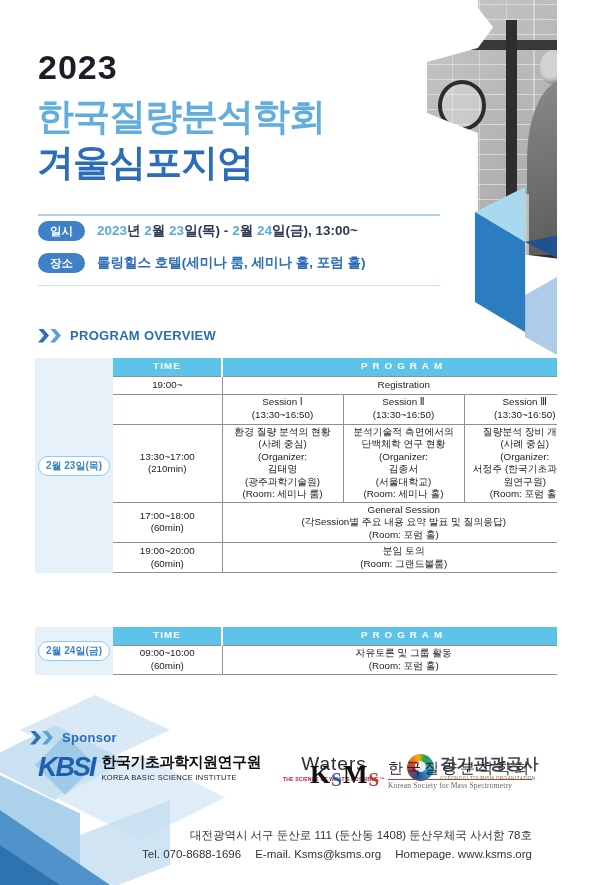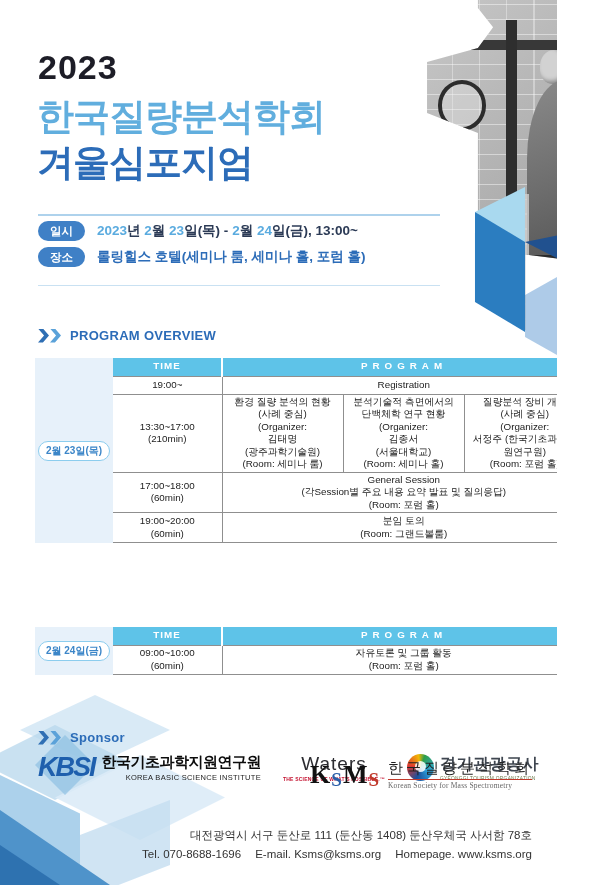--- a/index.html
+++ b/index.html
@@ -70,21 +70,21 @@
   .cb2 { left:-20px; top:45px; width:150px; height:75px; background:#b7d7ec; opacity:.75; clip-path:polygon(50% 0,100% 50%,50% 100%,0 50%); }
   .cb3 { left:55px; top:75px; width:170px; height:85px; background:#dcebf7; opacity:.9; clip-path:polygon(50% 0,100% 50%,50% 100%,0 50%); }
   .cb4 { left:0; top:95px; width:80px; height:110px; background:#9ec9e7; opacity:.85; clip-path:polygon(0 0,100% 35%,100% 100%,0 65%); }
   .cb5 { left:80px; top:120px; width:90px; height:100px; background:#c4ddf0; opacity:.8; clip-path:polygon(0 35%,100% 0,100% 65%,0 100%); }
   .cb6 { left:0; top:130px; width:110px; height:75px; background:#4f93ca; clip-path:polygon(0 0,100% 100%,0 100%); }
   .cb7 { left:0; top:165px; width:60px; height:40px; background:#2e72b0; clip-path:polygon(0 0,100% 100%,0 100%); }
   .cb8 { left:35px; top:55px; width:60px; height:60px; background:#8fc0e2; opacity:.7; clip-path:polygon(50% 0,100% 50%,50% 100%,0 50%); }
 
   
   .sponsors { position:absolute; left:38px; top:752px; width:545px; display:flex; align-items:center; z-index:3; }
-  .kbsi { display:flex; align-items:center; gap:7px;text-align:right; }
+  .kbsi { display:flex; align-items:center; gap:7px; }
   .kbsi-mark { font-size:27px; font-weight:900; font-style:italic; color:#1e5fad; letter-spacing:-2px; }
   .kbsi-kr { font-size:15px; font-weight:800; color:#0c0c0c; letter-spacing:-.5px; }
   .kbsi-en { font-size:7.5px; color:#222; letter-spacing:.3px; margin-top:1px; }
   .waters { margin-left:22px; text-align:center; }
   .waters-name { font-size:19px; font-weight:400; color:#2c2c31; letter-spacing:1px; }
   .waters-tag { font-size:5px; font-weight:700; color:#c41230; letter-spacing:.2px; margin-top:1px; }
   .thermo { margin-left:26px; text-align:center; }
   .thermo-name { font-size:16px; font-weight:800; color:#e3262d; letter-spacing:-.5px; }
   .thermo-sub { font-size:8px; font-weight:700; color:#e3262d; letter-spacing:4px; margin-top:1px; }
   .gto { margin-left:22px; display:flex; align-items:center; gap:6px; }
@@ -140,21 +140,21 @@
 
   <div class="year">2023</div>
   <div class="title1">한국질량분석학회</div>
   <div class="title2">겨울심포지엄</div>
   <div class="hline t"></div>
 
   <div class="info-row" style="top:221px;">
     <span class="pill">일시</span>
     <span class="date-text"><span class="acc">2023</span><span>년 </span><span class="acc">2</span><span>월 </span><span class="acc">23</span><span>일(목) - </span><span class="acc">2</span><span>월 </span><span class="acc">24</span><span>일(금), 13:00~</span></span>
   </div>
-  <div class="info-row" style="top:247px;">
+  <div class="info-row" style="top:253px;">
     <span class="pill">장소</span>
     <span class="venue-text">롤링힐스 호텔(세미나 룸, 세미나 홀, 포럼 홀)</span>
   </div>
   <div class="hline b"></div>
 
   <div class="sec-head" style="left:38px; top:328px;">
     <span class="chev c1"></span>
     <span class="chev c2"></span>
     <span class="sec-label">PROGRAM OVERVIEW</span>
   </div>
@@ -171,20 +171,35 @@
           <col style="width:121px">
         </colgroup>
       <tbody>
           <tr class="hdr" style="height:18px;">
         <th class="th-time">TIME</th>
         <th class="ph" colspan="3">PROGRAM</th>
       </tr>
       <tr style="height:18px;">
         <td>19:00~</td>
         <td colspan="3">Registration</td>
+      </tr>
+      <tr style="height:30px;">
+        <td></td>
+        <td>
+              <div class="sess-name">Session Ⅰ</div>
+              <div>(13:30~16:50)</div>
+            </td>
+        <td>
+              <div class="sess-name">Session Ⅱ</div>
+              <div>(13:30~16:50)</div>
+            </td>
+        <td>
+              <div class="sess-name">Session Ⅲ</div>
+              <div>(13:30~16:50)</div>
+            </td>
       </tr>
       <tr style="height:78px;">
         <td class="pre">13:30~17:00
 (210min)</td>
         <td class="pre">환경 질량 분석의 현황
 (사례 중심)
 (Organizer:
 김태명
 (광주과학기술원)
 (Room: 세미나 룸)</td>
@@ -235,21 +250,21 @@
       <tr style="height:29px;">
         <td class="pre">09:00~10:00
 (60min)</td>
         <td class="pre">자유토론 및 그룹 활동
 (Room: 포럼 홀)</td>
       </tr>
     </tbody>
       </table>
   </div>
 
-  <div class="sec-head" style="left:38px; top:730px; z-index:3;justify-content:center;">
+  <div class="sec-head" style="left:30px; top:730px; z-index:3;justify-content:center;">
     <span class="chev c1"></span>
     <span class="chev c2"></span>
     <span class="sec-label">Sponsor</span>
   </div>
 
   <div class="sponsors">
     <div class="kbsi">
       <span class="kbsi-mark">KBSI</span>
       <span>
         <div class="kbsi-kr">한국기초과학지원연구원</div>

